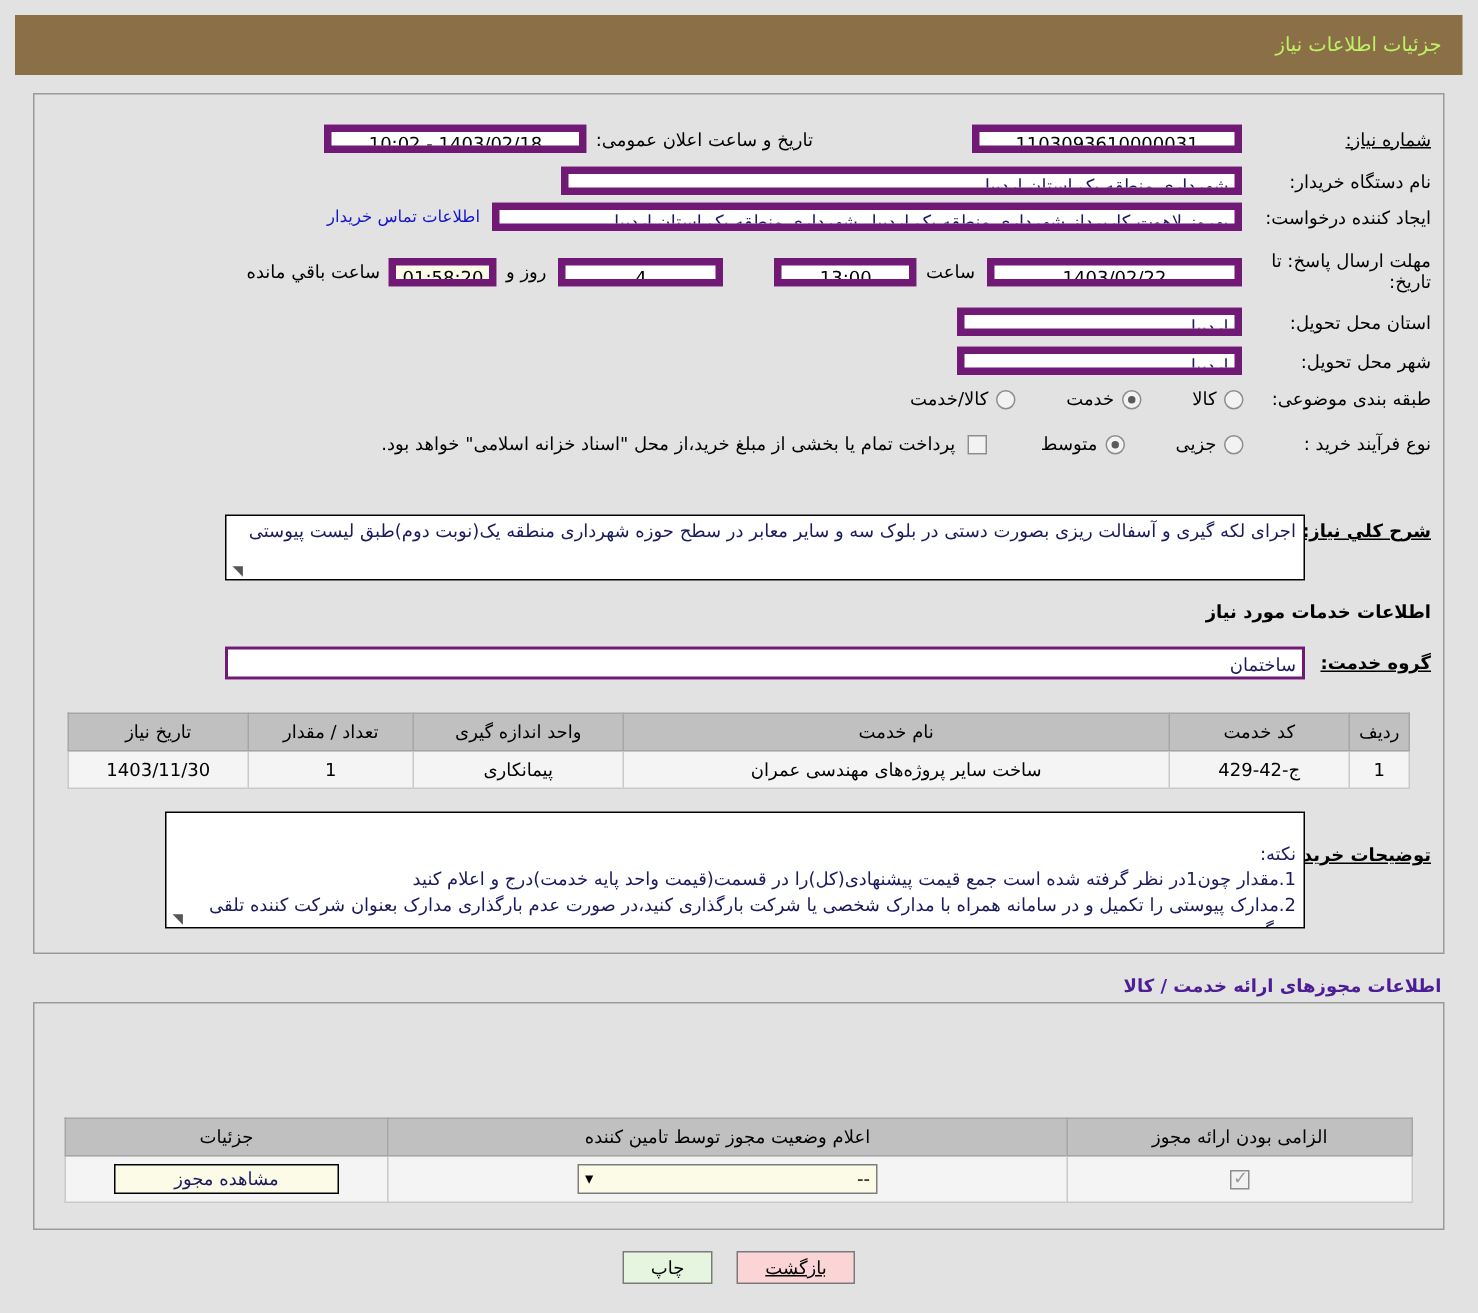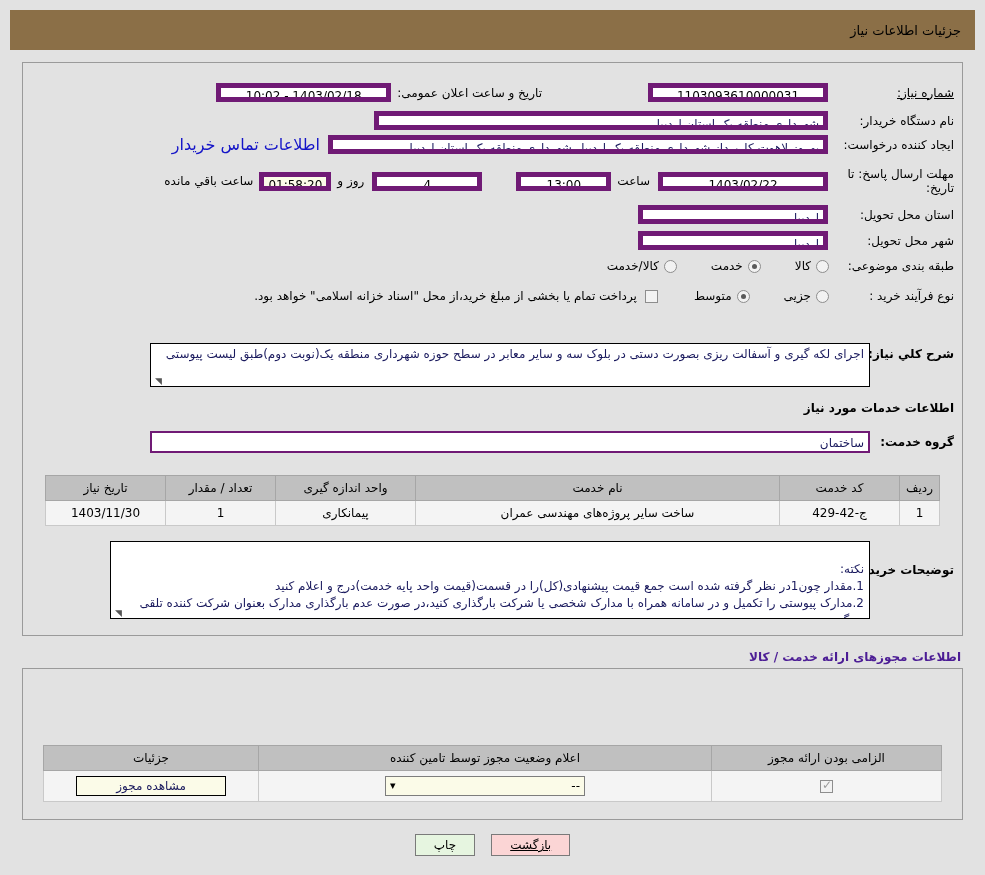--- a/index.html
+++ b/index.html
@@ -17,21 +17,21 @@
     font-size: 12px;
     color: #000;
   }
 
   
   .page-header {
     position: absolute;
     top: 10px; right: 10px; left: 10px;
     height: 40px;
     background: #8b6f47;
-    color: #000000;
+    color: #bef264;
     display: flex;
     align-items: center;
     justify-content: flex-start;
     padding: 0 14px;
     font-size: 13px;
   }
 
   
   .panel {
     position: absolute;
@@ -47,42 +47,42 @@
     display: flex;
     align-items: center;
     white-space: nowrap;
   }
   .lbl {
     font-size: 12px;
     color: #000;
     text-align: right;
     white-space: nowrap;
   }
-  .lbl-bold { font-weight: bold; }
+  .lbl-bold { font-weight: bold; text-decoration: underline; }
 
   .inp {
     border: 5px solid #701a75;
     background: #ffffff;
     height: 19px;
     line-height: 17px;
     padding: 0 4px;
     font-size: 12px;
     color: #1a1a5e;
     overflow: hidden;
     text-overflow: clip;
     white-space: nowrap;
     text-align: right;
     font-family: "DejaVu Sans", "Liberation Sans", sans-serif;
   }
   .inp.center { text-align: center; color: #000; }
   .inp.cream  { background: #fbfbe8; }
 
   .link {
     color: #1414c8;
-    font-size: 16px;
+    font-size: 11px;
     text-decoration: none;
     cursor: pointer;
     white-space: nowrap;
   }
 
   
   .radio {
     display: inline-block;
     width: 13px; height: 13px;
     border-radius: 50%;

